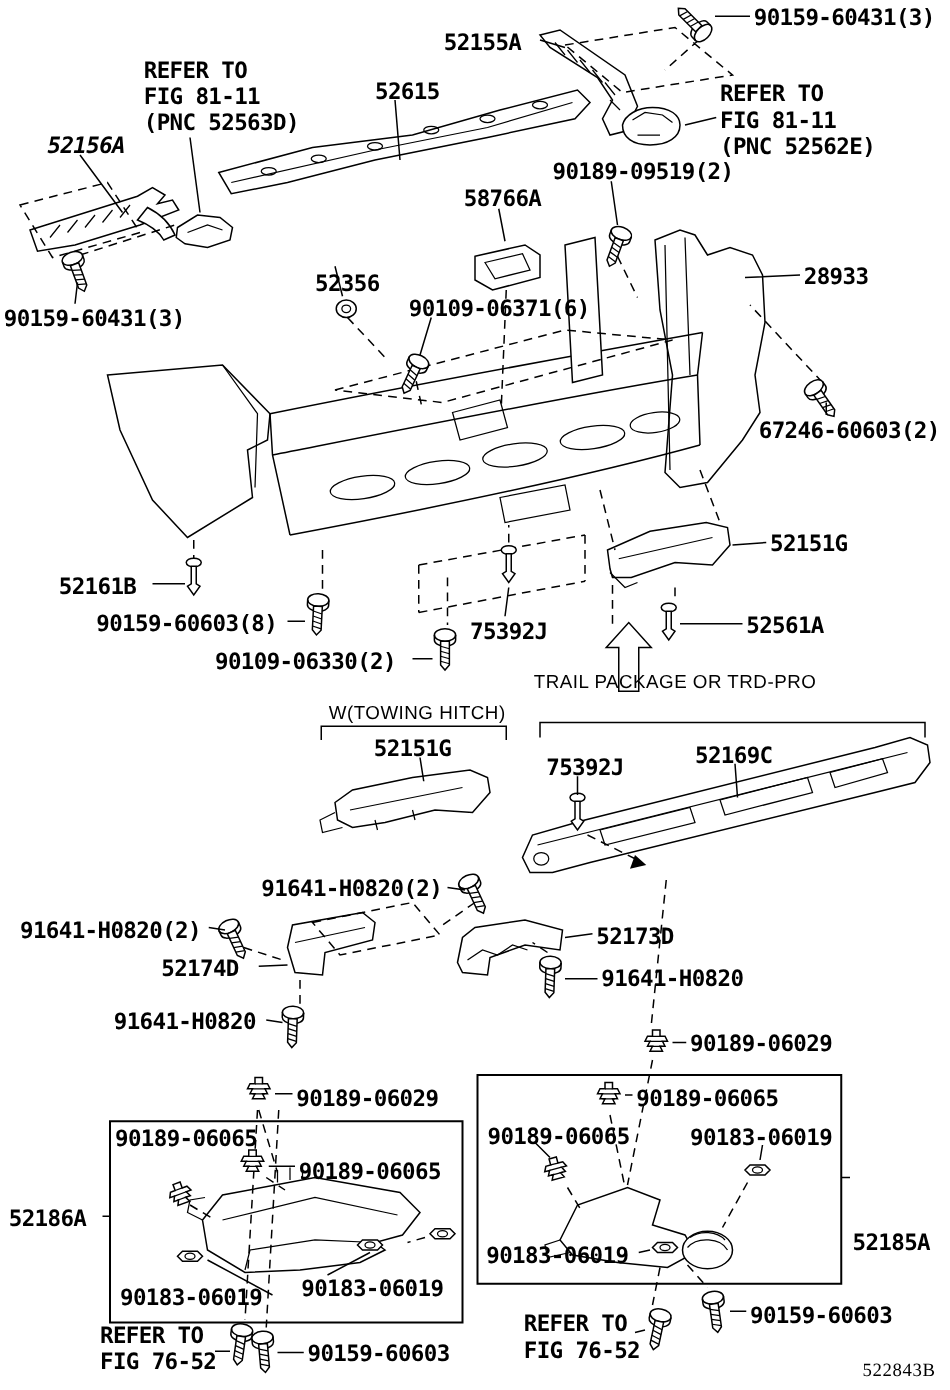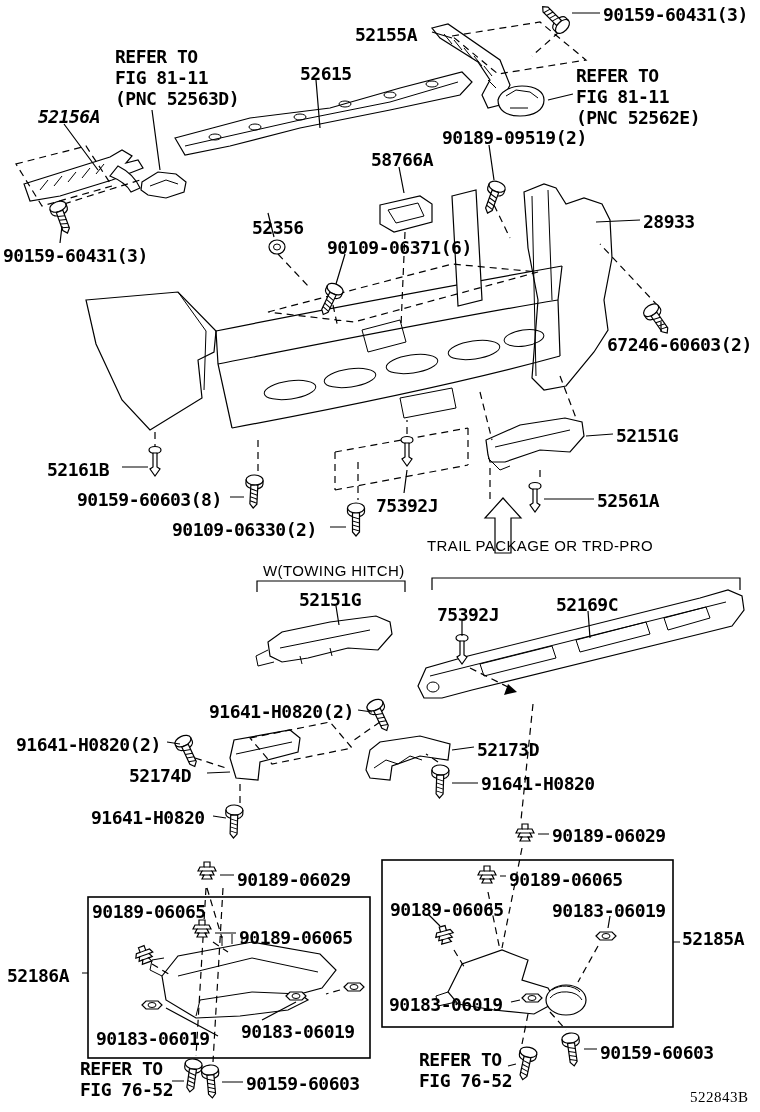--- a/index.html
+++ b/index.html
@@ -302,21 +302,21 @@
       <div class="lbl part" style="left: 129px; top: 765px; text-align: center;">52174D</div>
       <div class="lbl part" style="left: 481px; top: 773px;">91641-H0820</div>
       <div class="lbl part" style="left: 91px; top: 807px;">91641-H0820</div>
       <div class="lbl part" style="left: 552px; top: 825px;">90189-06029</div>
       <div class="lbl part" style="left: 237px; top: 869px;">90189-06029</div>
       <div class="lbl part" style="left: 509px; top: 869px;">90189-06065</div>
       <div class="lbl part" style="left: 390px; top: 899px;">90189-06065</div>
       <div class="lbl part" style="left: 92px; top: 901px;">90189-06065</div>
       <div class="lbl part" style="left: 552px; top: 900px;">90183-06019</div>
       <div class="lbl part" style="left: 239px; top: 927px;">90189-06065</div>
-      <div class="lbl part" style="left: 682px; top: 928px;">52185A</div>
+      <div class="lbl part" style="left: 682px; top: 984px;">52185A</div>
       <div class="lbl part" style="left: 7px; top: 965px;">52186A</div>
       <div class="lbl part" style="left: 389px; top: 994px;">90183-06019</div>
       <div class="lbl part" style="left: 241px; top: 1021px;">90183-06019</div>
       <div class="lbl part" style="left: 96px; top: 1028px;">90183-06019</div>
       <div class="lbl note" style="left: 80px; top: 1058px;">REFER TO
 FIG 76-52</div>
       <div class="lbl part" style="left: 246px; top: 1073px;">90159-60603</div>
       <div class="lbl note" style="left: 419px; top: 1049px;">REFER TO
 FIG 76-52</div>
       <div class="lbl part" style="left: 600px; top: 1042px;">90159-60603</div>

